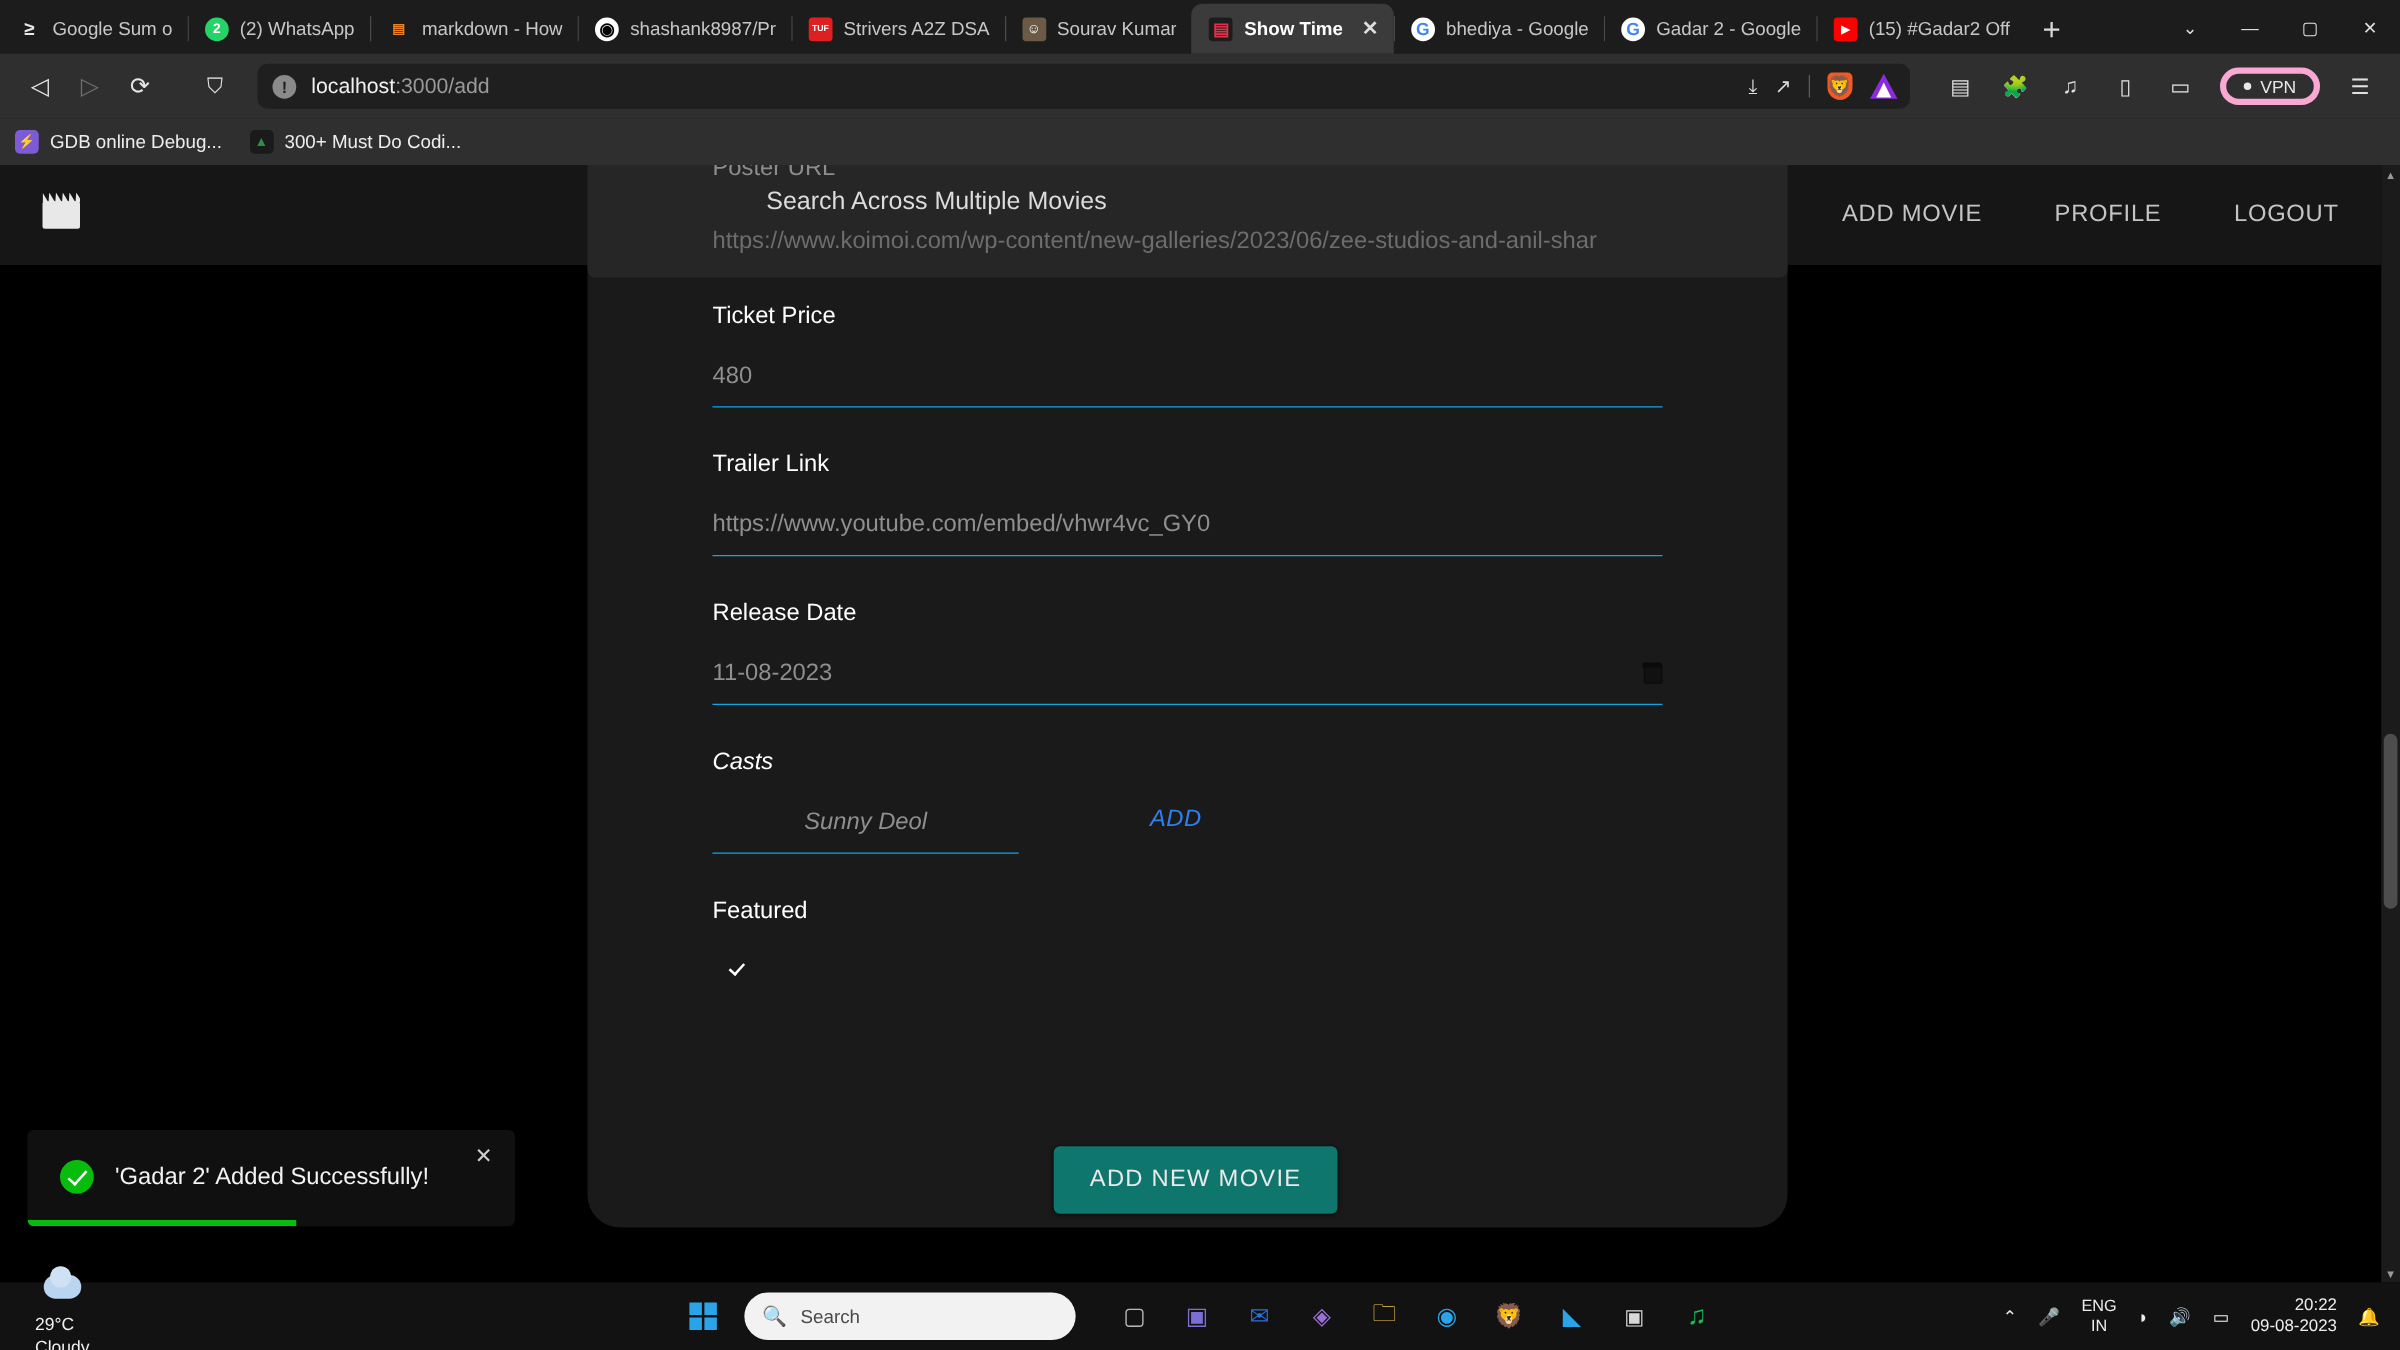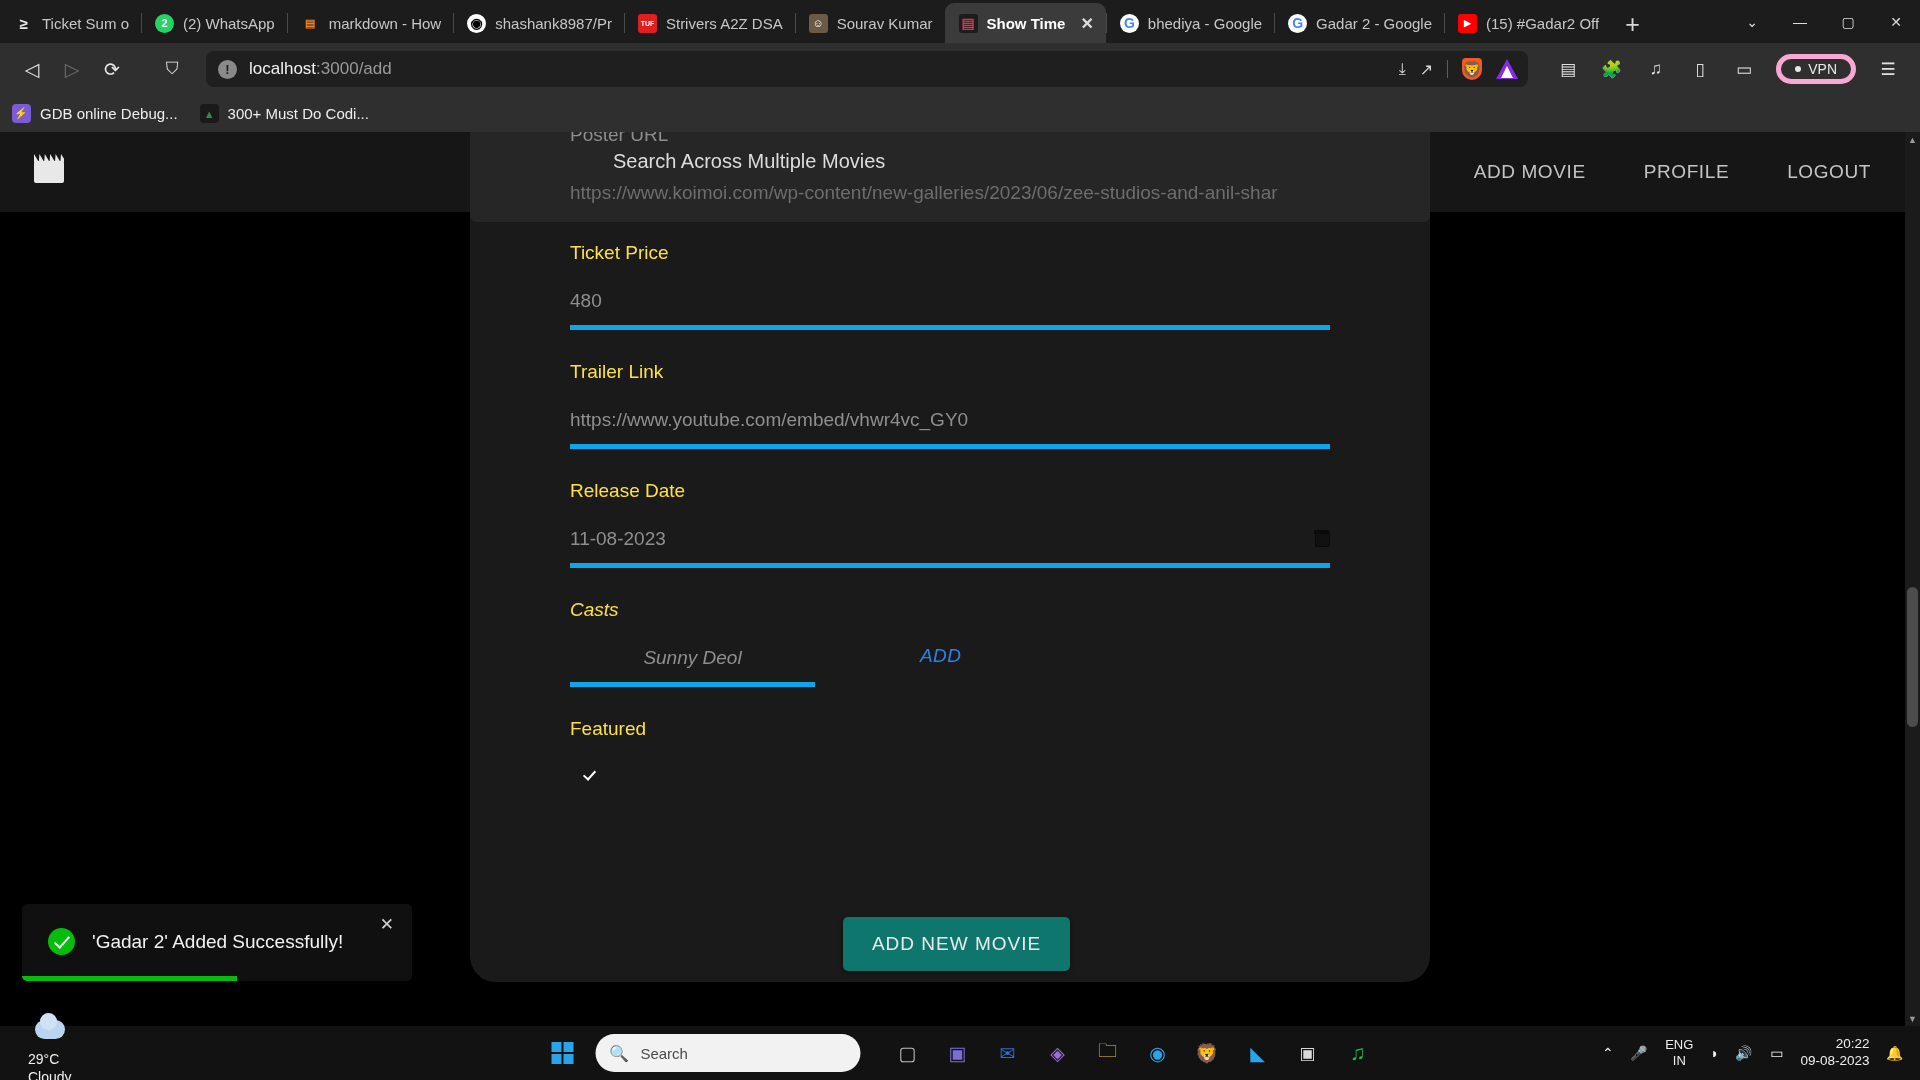--- a/index.html
+++ b/index.html
@@ -92,25 +92,25 @@
 
   .page-bg-dim { position:absolute; left:0; top:80px; width:1905px; height:814px; background:#000; }
 
   
   .card {
     position:absolute; left:470px; top:-10px; width:960px; height:860px;
     background:#1a1a1a; border-radius:0 0 26px 26px;
   }
 
   .field { position:absolute; left:100px; width:760px; }
-  .flabel { font-size:19px; color:#fde047; margin-bottom:26px; }
+  .flabel { font-size:19px; color:#ffffff; margin-bottom:26px; }
   .flabel.muted { color:#8d8d8d; }
   .finput {
     font-size:19px; color:#8f8f8f; padding-bottom:13px;
-    border-bottom:5px solid #0ea5e9; width:100%;
+    border-bottom:1px solid #0ea5e9; width:100%;
   }
   .finput.noline { border-bottom:none; }
   .finput.short { width:245px; }
 
   .overlay-header {
     position:absolute; left:0; top:0; width:960px; height:100px;
     background:#262626; border-radius:0 0 6px 6px;
   }
   .search-across { position:absolute; left:143px; top:28px; font-size:20px; color:#dcdcdc; }
 
@@ -171,21 +171,21 @@
   .tray-clock { text-align:right; line-height:1.25; font-size:13.5px; }
 </style>
 </head>
 <body>
 
 <div class="browser">
 
   <div class="tabstrip">
     <div class="tab">
       <span class="favicon" style="background:#1c1c1c;color:#e8e8e8;font-size:15px;">≥</span>
-      <span class="tab-label">Ticket Sum o</span>
+      <span class="tab-label">Google Sum o</span>
     </div>
     <div class="tab">
       <span class="favicon" style="background:#25d366;border-radius:50%;">2</span>
       <span class="tab-label">(2) WhatsApp</span>
     </div>
     <div class="tab">
       <span class="favicon" style="background:#1c1c1c;color:#f48024;">▤</span>
       <span class="tab-label">markdown - How</span>
     </div>
     <div class="tab">

